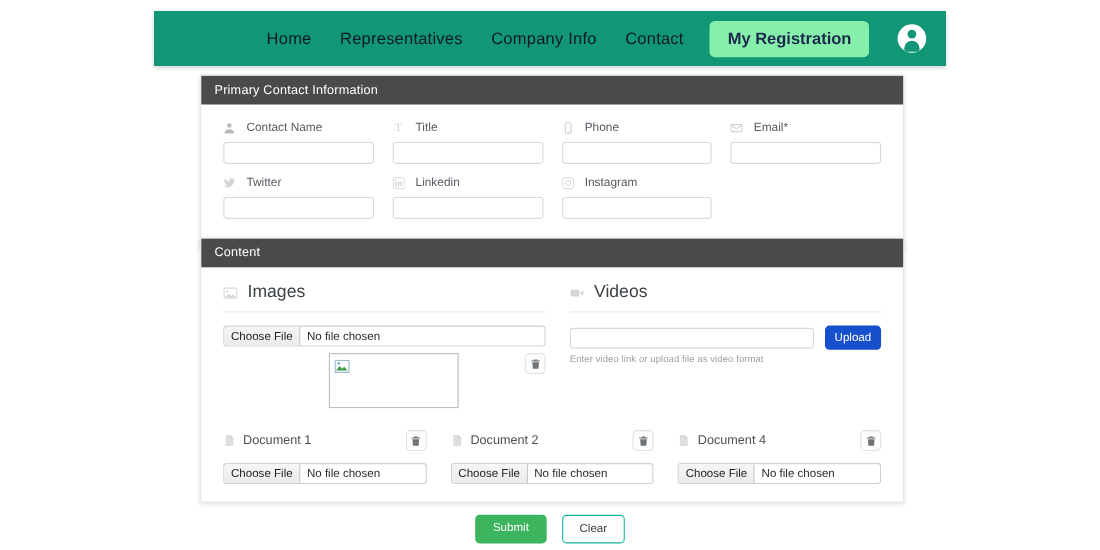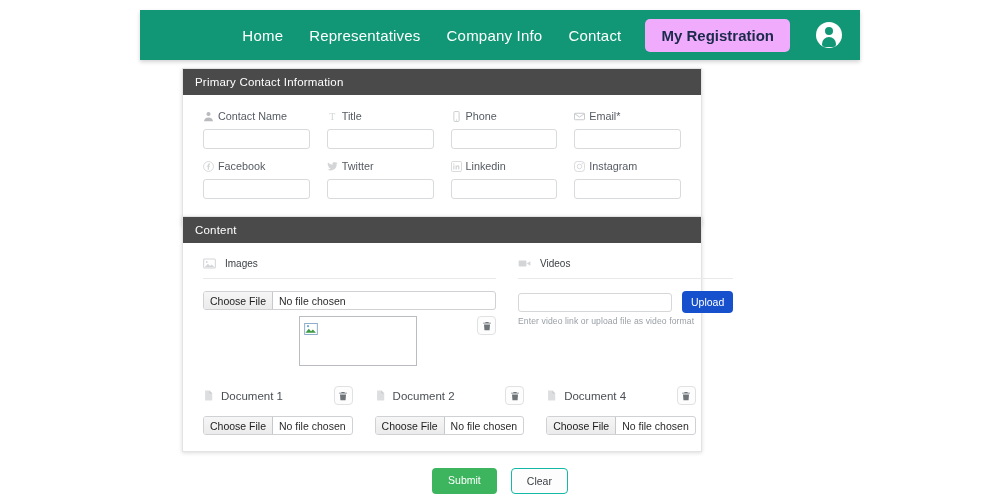--- a/index.html
+++ b/index.html
@@ -20,29 +20,29 @@
     width: 720px; height: 50px;
     background: #119776;
     display: flex;
     align-items: center;
     justify-content: flex-end;
     padding-right: 18px;
     box-shadow: 0 2px 4px rgba(0,0,0,0.18);
   }
   .nav-links { display: flex; align-items: center; gap: 26px; }
   .nav-link {
-    color: #ffffff;
+    color: #0f172a;
     font-size: 15px;
     letter-spacing: .2px;
     cursor: pointer;
     white-space: nowrap;
   }
   .nav-btn {
     margin-left: 24px;
-    background: #f0abfc;
+    background: #86efac;
     color: #1b2a4b;
     font-weight: bold;
     font-size: 15px;
     border-radius: 5px;
     padding: 8px 16px;
     white-space: nowrap;
     cursor: pointer;
   }
   .avatar {
     margin-left: 26px;
@@ -64,21 +64,21 @@
     left:50%; top:15px; transform:translateX(-50%);
     width:14px; height:10px;
     border-radius: 7px 7px 3px 3px;
     background:#119776;
   }
 
   
   .card {
     position: absolute;
     left: 182px;
-    width: 520px;
+    width: 640px;
     background: #ffffff;
     border: 1px solid #e3e3e3;
     box-shadow: 0 1px 4px rgba(0,0,0,0.14);
   }
   .card-header {
     background: #4a4a4a;
     color: #ffffff;
     font-size: 11.5px;
     padding: 7px 12px;
     letter-spacing: .2px;
@@ -92,21 +92,21 @@
   .field-row {
     display: grid;
     grid-template-columns: repeat(4, 1fr);
     column-gap: 17px;
     row-gap: 0;
   }
   .field { padding-bottom: 10px; }
   .field-label {
     display: flex;
     align-items: center;
-    gap: 4px;
+    gap: 10px;
     font-size: 10.8px;
     color: #555b62;
     margin-bottom: 6px;
     height: 14px;
   }
   .field-input {
     width: 100%;
     height: 20px;
     border: 1px solid #d9dadc;
     border-radius: 3px;
@@ -124,21 +124,21 @@
   }
 
   
   .content-cols {
     display: grid;
     grid-template-columns: 1fr 1fr;
     column-gap: 22px;
   }
   .sub-head {
     display:flex; align-items:center; gap:9px;
-    font-size: 10px; color:#3d4246;
+    font-size: 16px; color:#3d4246;
     padding-bottom: 8px;
     border-bottom: 1px solid #e9e9e9;
     margin-bottom: 12px;
   }
   .sub-head .ico { width: 13px; height: 13px; }
   .sub-head .ico svg { width:13px; height:13px; fill:#b9bcc0; }
 
   .file-input {
     display:flex; align-items:stretch;
     height: 19px;
@@ -328,32 +328,20 @@
             </span>
             <span>Email*</span>
           </div>
           <input class="field-input" type="text" placeholder="" style="">
         </div>
 
       </div>
 
       <div class="field-row">
 
-        <div class="field">
-          <div class="field-label">
-            <span class="ico">
-              <svg viewBox="0 0 16 16">
-                  <circle cx="8" cy="8" r="7.2" fill="none" stroke="#b9bcc0" stroke-width="1.3"></circle>
-                  <path d="M9.2 5.4h1V3.8H8.9c-1.3 0-2 .8-2 2v1.1H5.7v1.6h1.2v4.3h1.8V8.5h1.3l.2-1.6H8.7v-.8c0-.5.2-.7.5-.7z" fill="#b9bcc0"></path>
-                </svg>
-            </span>
-            <span>Facebook</span>
-          </div>
-          <input class="field-input" type="text" placeholder="" style="">
-        </div>
 
         <div class="field">
           <div class="field-label">
             <span class="ico">
               <svg viewBox="0 0 16 16">
                   <path d="M15.6 3.1c-.6.3-1.2.4-1.8.5.6-.4 1.1-1 1.3-1.7-.6.3-1.2.6-1.9.7A3.1 3.1 0 0 0 7.9 5.4 8.8 8.8 0 0 1 1.5 2.2a3.1 3.1 0 0 0 1 4.1c-.5 0-1-.1-1.4-.4a3.1 3.1 0 0 0 2.5 3c-.4.1-.9.1-1.3 0a3.1 3.1 0 0 0 2.9 2.1 6.2 6.2 0 0 1-4.6 1.3 8.8 8.8 0 0 0 13.5-7.8c.6-.4 1.1-1 1.5-1.4z" fill="#b9bcc0"></path>
                 </svg>
             </span>
             <span>Twitter</span>
           </div>

